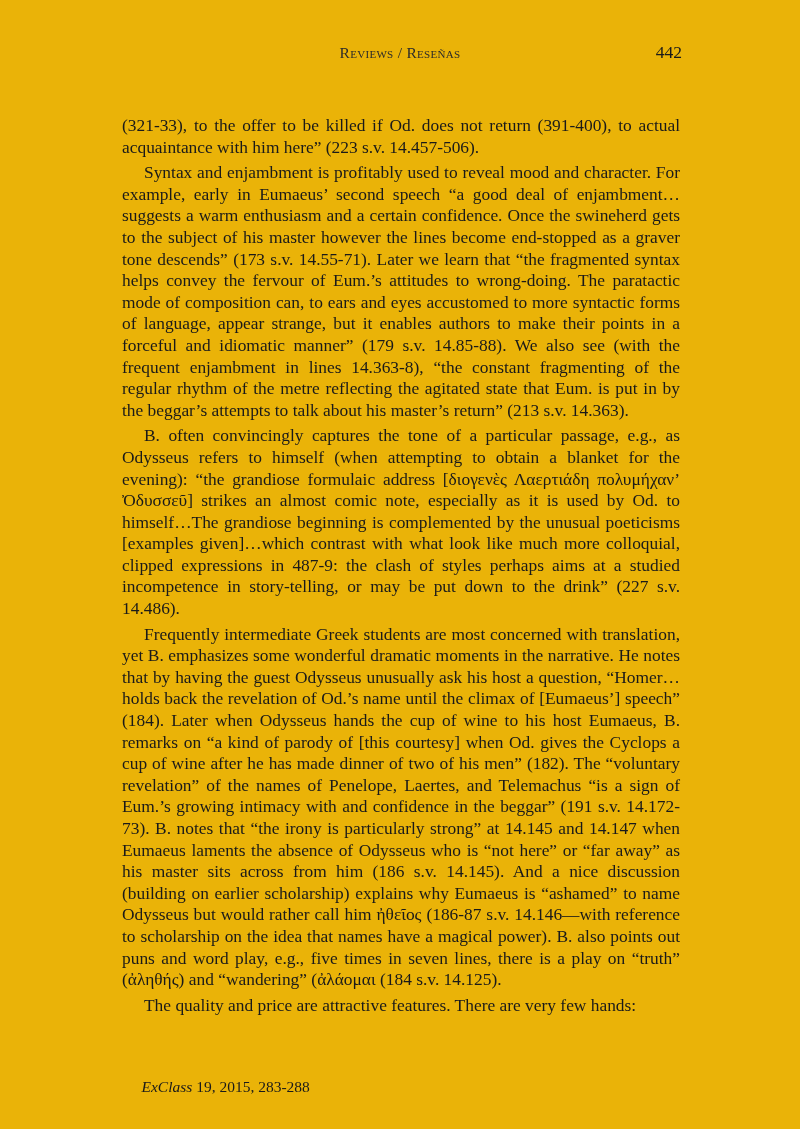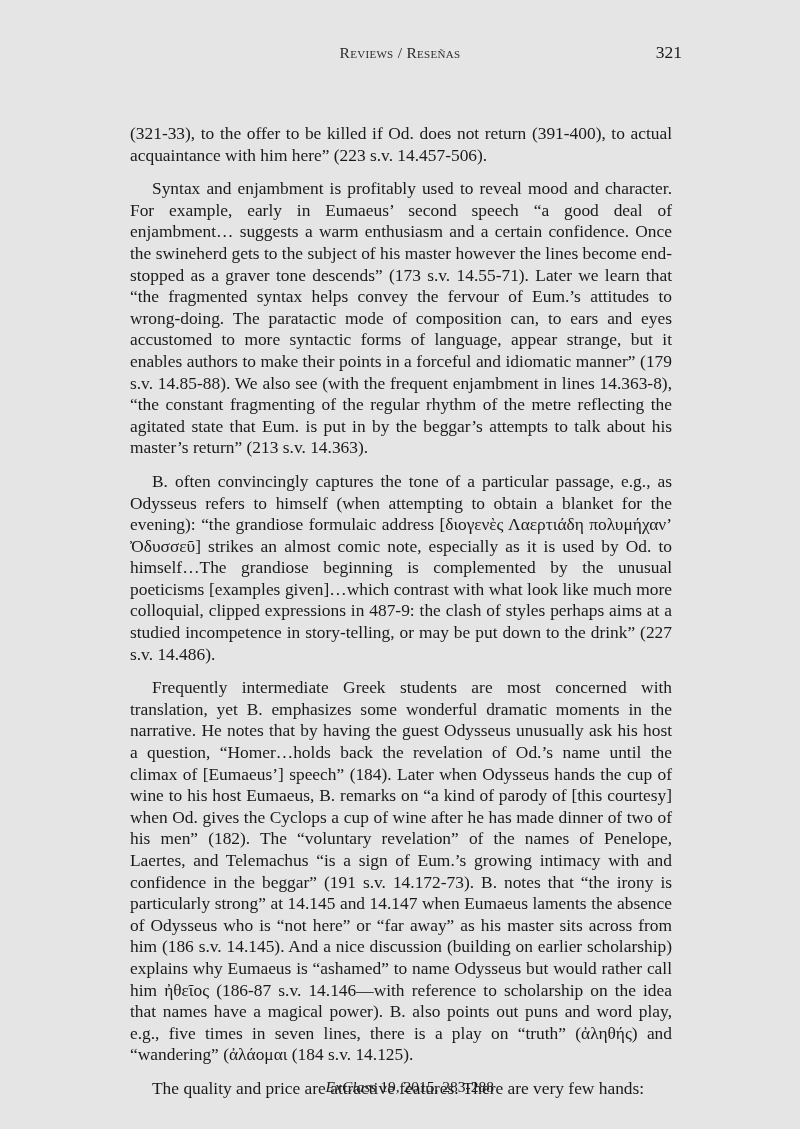--- a/index.html
+++ b/index.html
@@ -12,21 +12,21 @@
     height: 1129px;
     position: relative;
     font-family: "Liberation Serif", "DejaVu Serif", serif;
     color: #1a1a1a;
     -webkit-font-smoothing: antialiased;
   }
 
   .page {
     position: absolute;
     inset: 0;
-    background: #e5e5e5;
+    background: #eab308;
   }
 
   
   .running-head {
     position: absolute;
     left: 118px;
     top: 44px;
     width: 564px;
     height: 22px;
   }
@@ -56,51 +56,51 @@
     top: 111px;
     width: 566px;
     font-size: 17.4px;
     line-height: 21.6px;
     text-align: justify;
     text-justify: inter-word;
     color: #1a1a1a;
     hyphens: none;
   }
   .para {
-    margin: 12px;
+    margin: 4px;
     text-indent: 22px;
     text-align: justify;
   }
   .para.cont {
     text-indent: 0;
   }
 
   
   .footer {
     position: absolute;
-    left: 120px;
+    left: 126px;
     top: 1060px;
     width: 564px;
-    text-align: center;
+    text-align: left;
     font-size: 15.5px;
     color: #1a1a1a;
     white-space: pre;
   }
   .footer .journal {
     font-style: italic;
   }
 </style>
 </head>
 <body>
 
 <div class="page">
 
   <div class="running-head">
     <div class="head-title">Reviews / Reseñas</div>
-    <div class="head-folio">321</div>
+    <div class="head-folio">442</div>
   </div>
 
   <div class="textblock">
     <p class="para cont">(321-33), to the offer to be killed if Od. does not return (391-400), to actual acquaintance with him here” (223 s.v. 14.457-506).</p>
     <p class="para">Syntax and enjambment is profitably used to reveal mood and character. For example, early in Eumaeus’ second speech “a good deal of enjambment… suggests a warm enthusiasm and a certain confidence. Once the swineherd gets to the subject of his master however the lines become end-stopped as a graver tone descends” (173 s.v. 14.55-71). Later we learn that “the fragmented syntax helps convey the fervour of Eum.’s attitudes to wrong-doing. The paratactic mode of composition can, to ears and eyes accustomed to more syntactic forms of language, appear strange, but it enables authors to make their points in a forceful and idiomatic manner” (179 s.v. 14.85-88).  We also see (with the frequent enjambment in lines 14.363-8), “the constant fragmenting of the regular rhythm of the metre reflecting the agitated state that Eum. is put in by the beggar’s attempts to talk about his master’s return” (213 s.v. 14.363).</p>
     <p class="para">B. often convincingly captures the tone of a particular passage, e.g., as Odysseus refers to himself (when attempting to obtain a blanket for the evening): “the grandiose formulaic address [διογενὲς Λαερτιάδη πολυμήχαν’ Ὀδυσσεῦ] strikes an almost comic note, especially as it is used by Od. to himself…The grandiose beginning is complemented by the unusual poeticisms [examples given]…which contrast with what look like much more colloquial, clipped expressions in 487-9: the clash of styles perhaps aims at a studied incompetence in story-telling, or may be put down to the drink” (227 s.v. 14.486).</p>
     <p class="para">Frequently intermediate Greek students are most concerned with translation, yet B. emphasizes some wonderful dramatic moments in the narrative.  He notes that by having the guest Odysseus unusually ask his host a question, “Homer…holds back the revelation of Od.’s name until the climax of [Eumaeus’] speech” (184).  Later when Odysseus hands the cup of wine to his host Eumaeus, B. remarks on “a kind of parody of [this courtesy] when Od. gives the Cyclops a cup of wine after he has made dinner of two of his men” (182).  The “voluntary revelation” of the names of Penelope, Laertes, and Telemachus “is a sign of Eum.’s growing intimacy with and confidence in the beggar” (191 s.v. 14.172-73). B. notes that “the irony is particularly strong” at 14.145 and 14.147 when Eumaeus laments the absence of Odysseus who is “not here” or “far away” as his master sits across from him (186 s.v. 14.145). And a nice discussion (building on earlier scholarship) explains why Eumaeus is “ashamed” to name Odysseus but would rather call him ἠθεῖος (186-87 s.v. 14.146—with reference to scholarship on the idea that names have a magical power).  B. also points out puns and word play, e.g., five times in seven lines, there is a play on “truth” (ἀληθής) and “wandering” (ἀλάομαι (184 s.v. 14.125).</p>
     <p class="para">The quality and price are attractive features.  There are very few hands:</p>
   </div>
 

